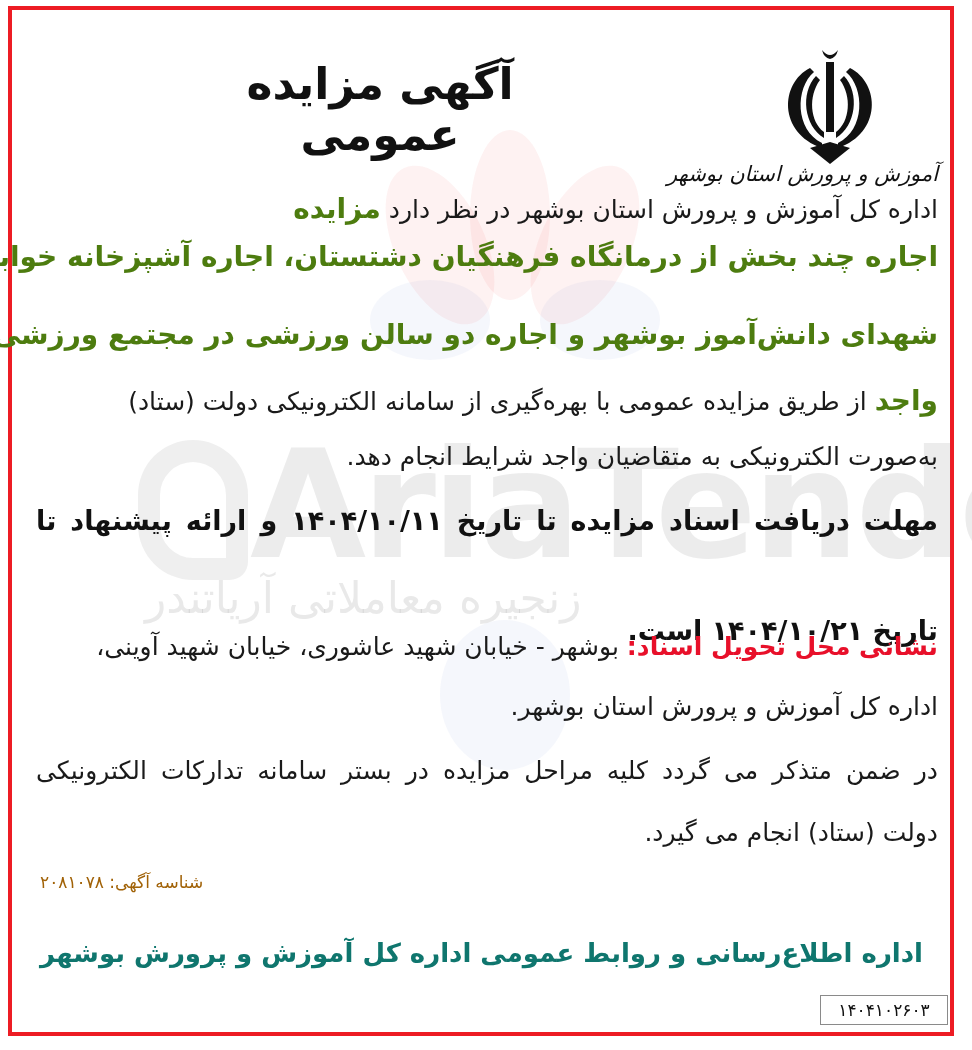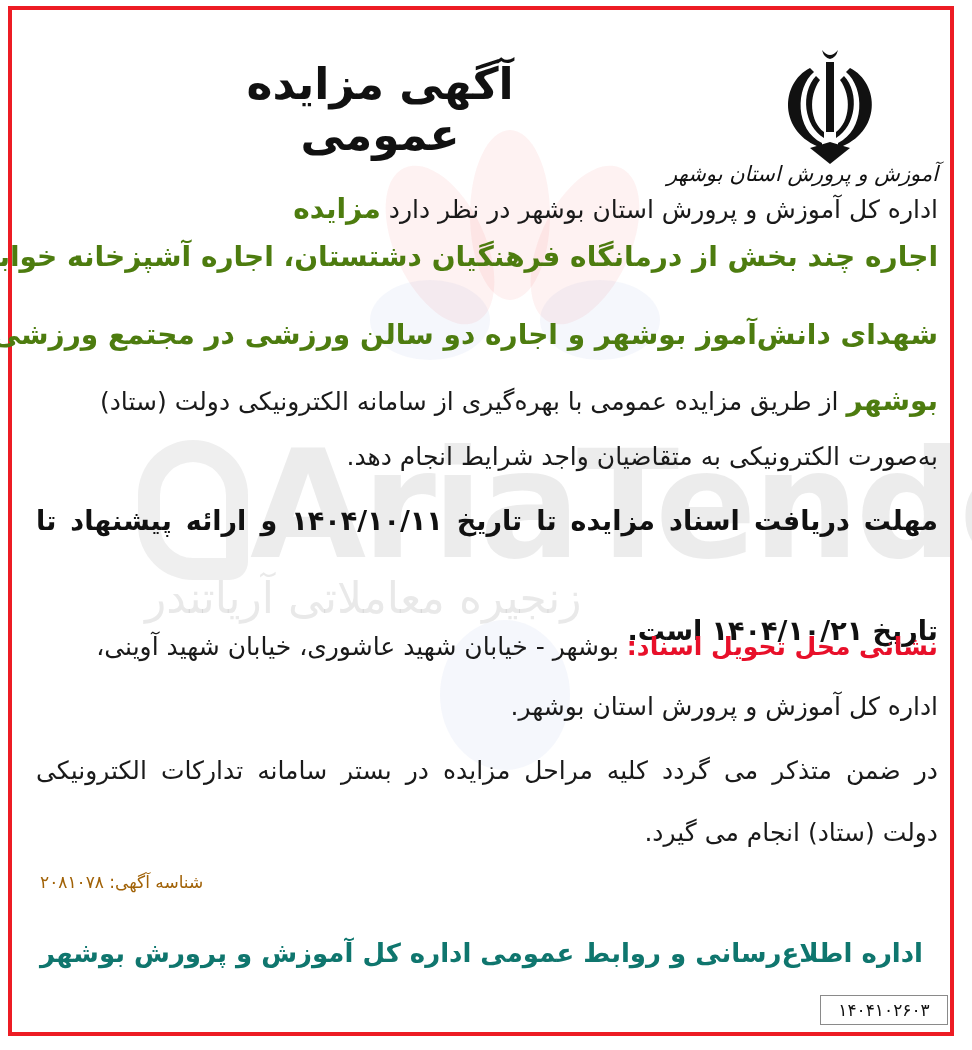--- a/index.html
+++ b/index.html
@@ -71,21 +71,21 @@
 
   <div class="line" style="top:192px; right:34px; left:auto;">
     <span class="p-reg">اداره کل آموزش و پرورش استان بوشهر در نظر دارد </span><span class="p-blue">مزایده</span>
   </div>
 
   <div class="line p-blue justify" style="top:240px;">اجاره چند بخش از درمانگاه فرهنگیان دشتستان، اجاره آشپزخانه خوابگاه</div>
 
   <div class="line p-blue justify" style="top:318px;">شهدای دانش‌آموز بوشهر و اجاره دو سالن ورزشی در مجتمع ورزشی آزادگان</div>
 
   <div class="line" style="top:384px;">
-    <span class="p-blue">بوشهر</span><span class="p-reg"> از طریق مزایده عمومی با بهره‌گیری از سامانه الکترونیکی دولت (ستاد)</span>
+    <span class="p-blue">واجد</span><span class="p-reg"> از طریق مزایده عمومی با بهره‌گیری از سامانه الکترونیکی دولت (ستاد)</span>
   </div>
 
   <div class="line p-reg" style="top:442px;">به‌صورت الکترونیکی به متقاضیان واجد شرایط انجام دهد.</div>
 
   <div class="line p-bold justify" style="top:505px;">مهلت دریافت اسناد مزایده تا تاریخ ۱۴۰۴/۱۰/۱۱ و ارائه پیشنهاد تا</div>
   <div class="line p-bold" style="top:596px;margin-top:19px;">تاریخ ۱۴۰۴/۱۰/۲۱ است.</div>
 
   <div class="line" style="top:632px;">
     <span class="p-red" style="font-size:25px;">نشانی محل تحویل اسناد:</span><span class="p-reg"> بوشهر - خیابان شهید عاشوری، خیابان شهید آوینی،</span>
   </div>

